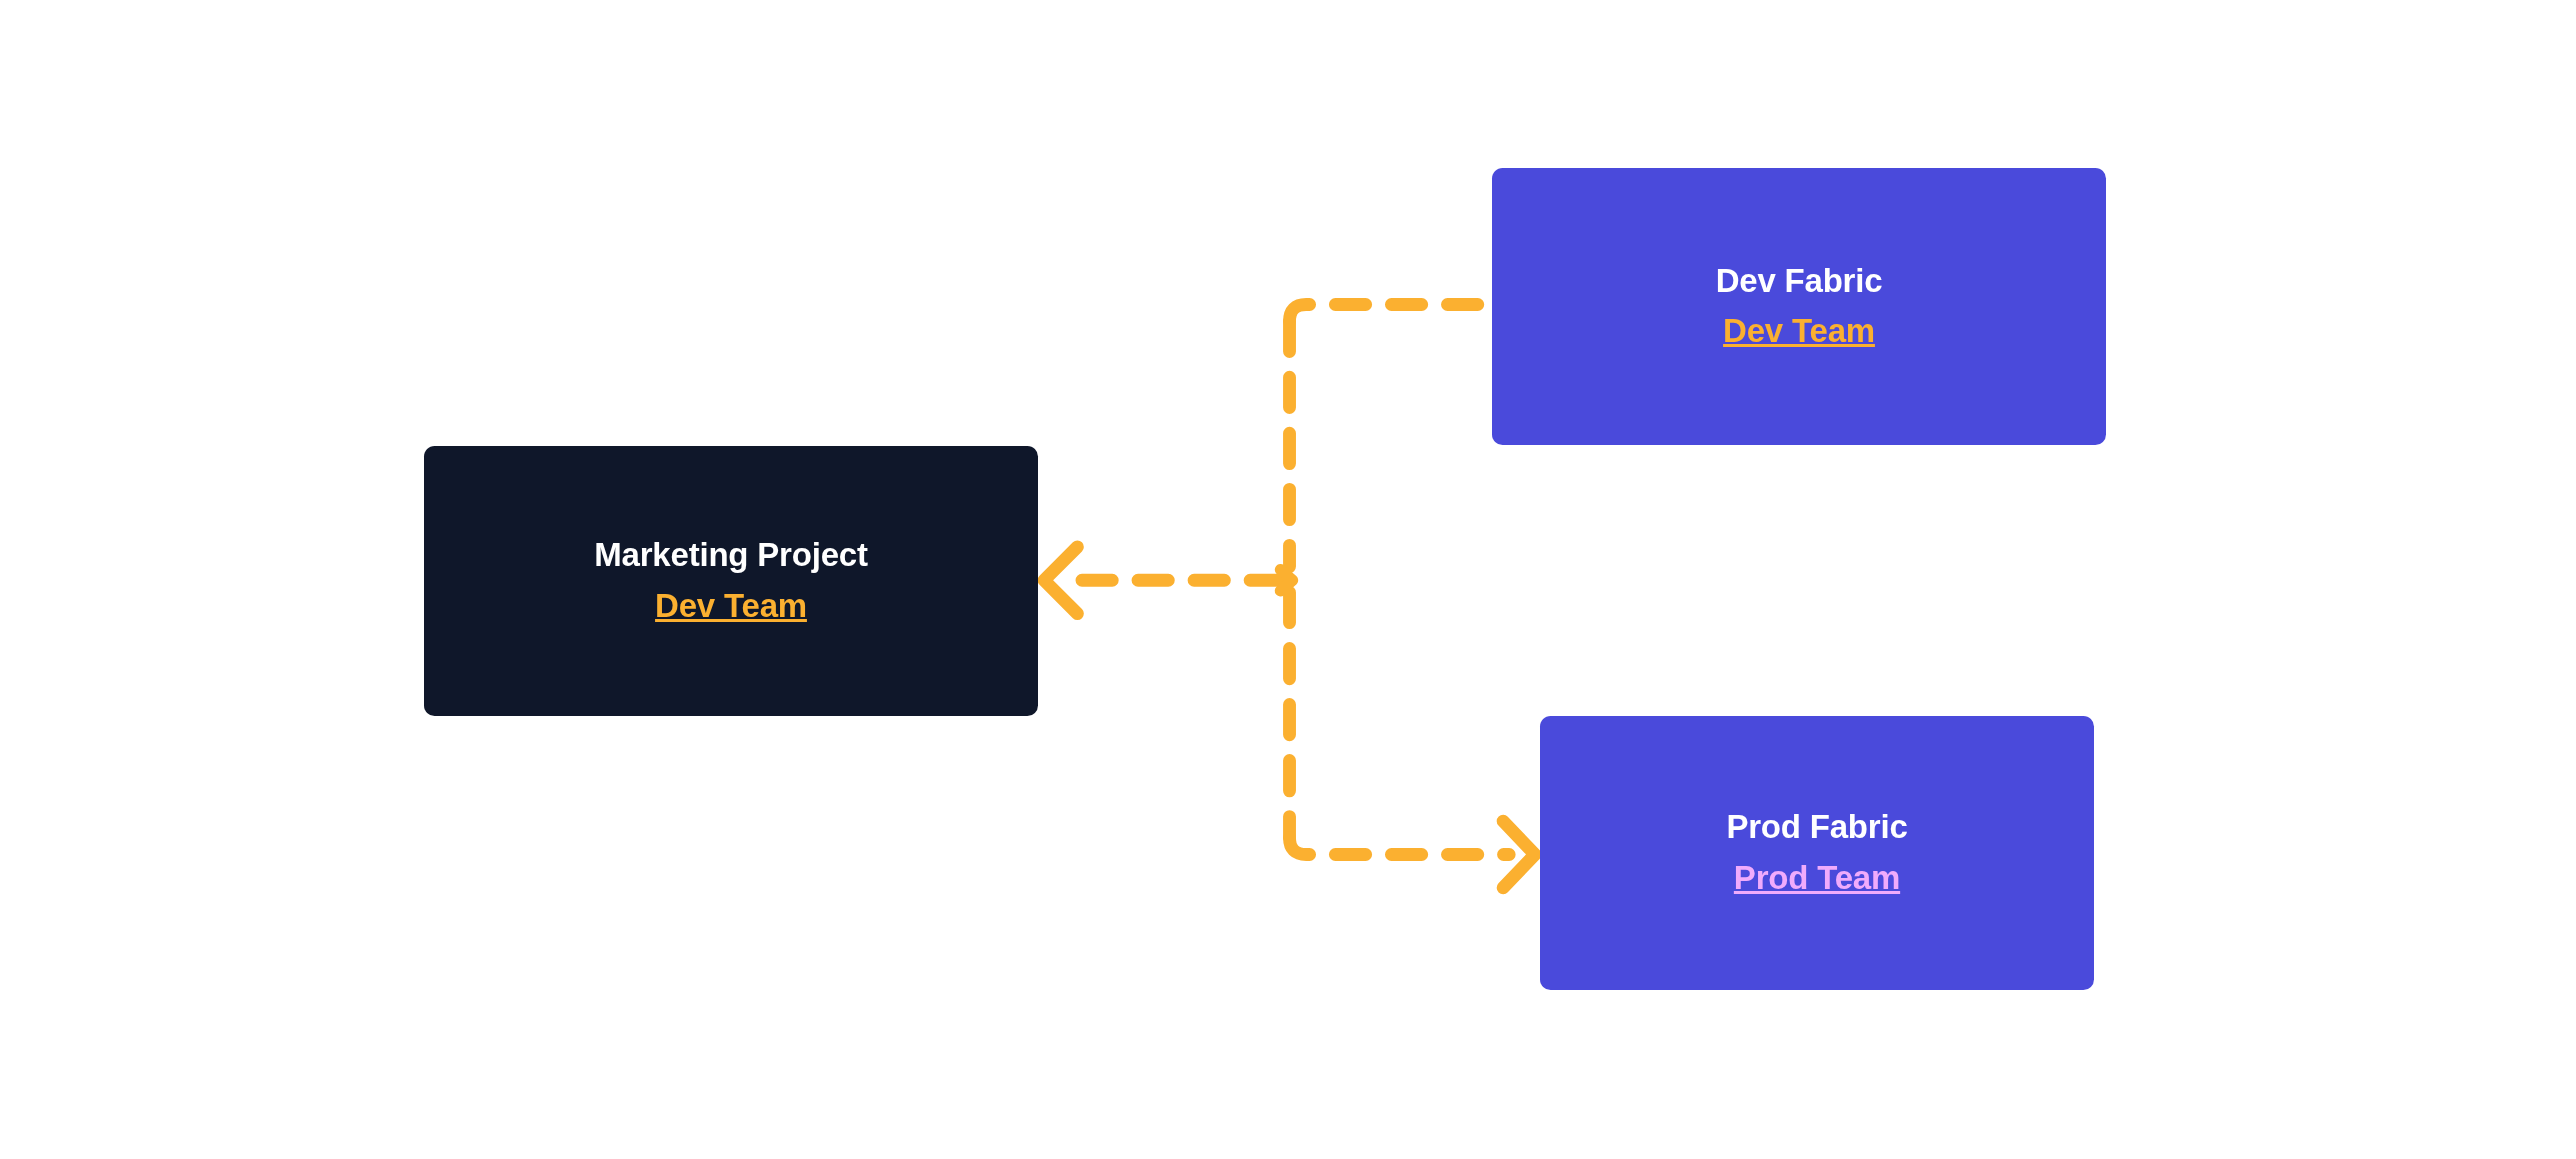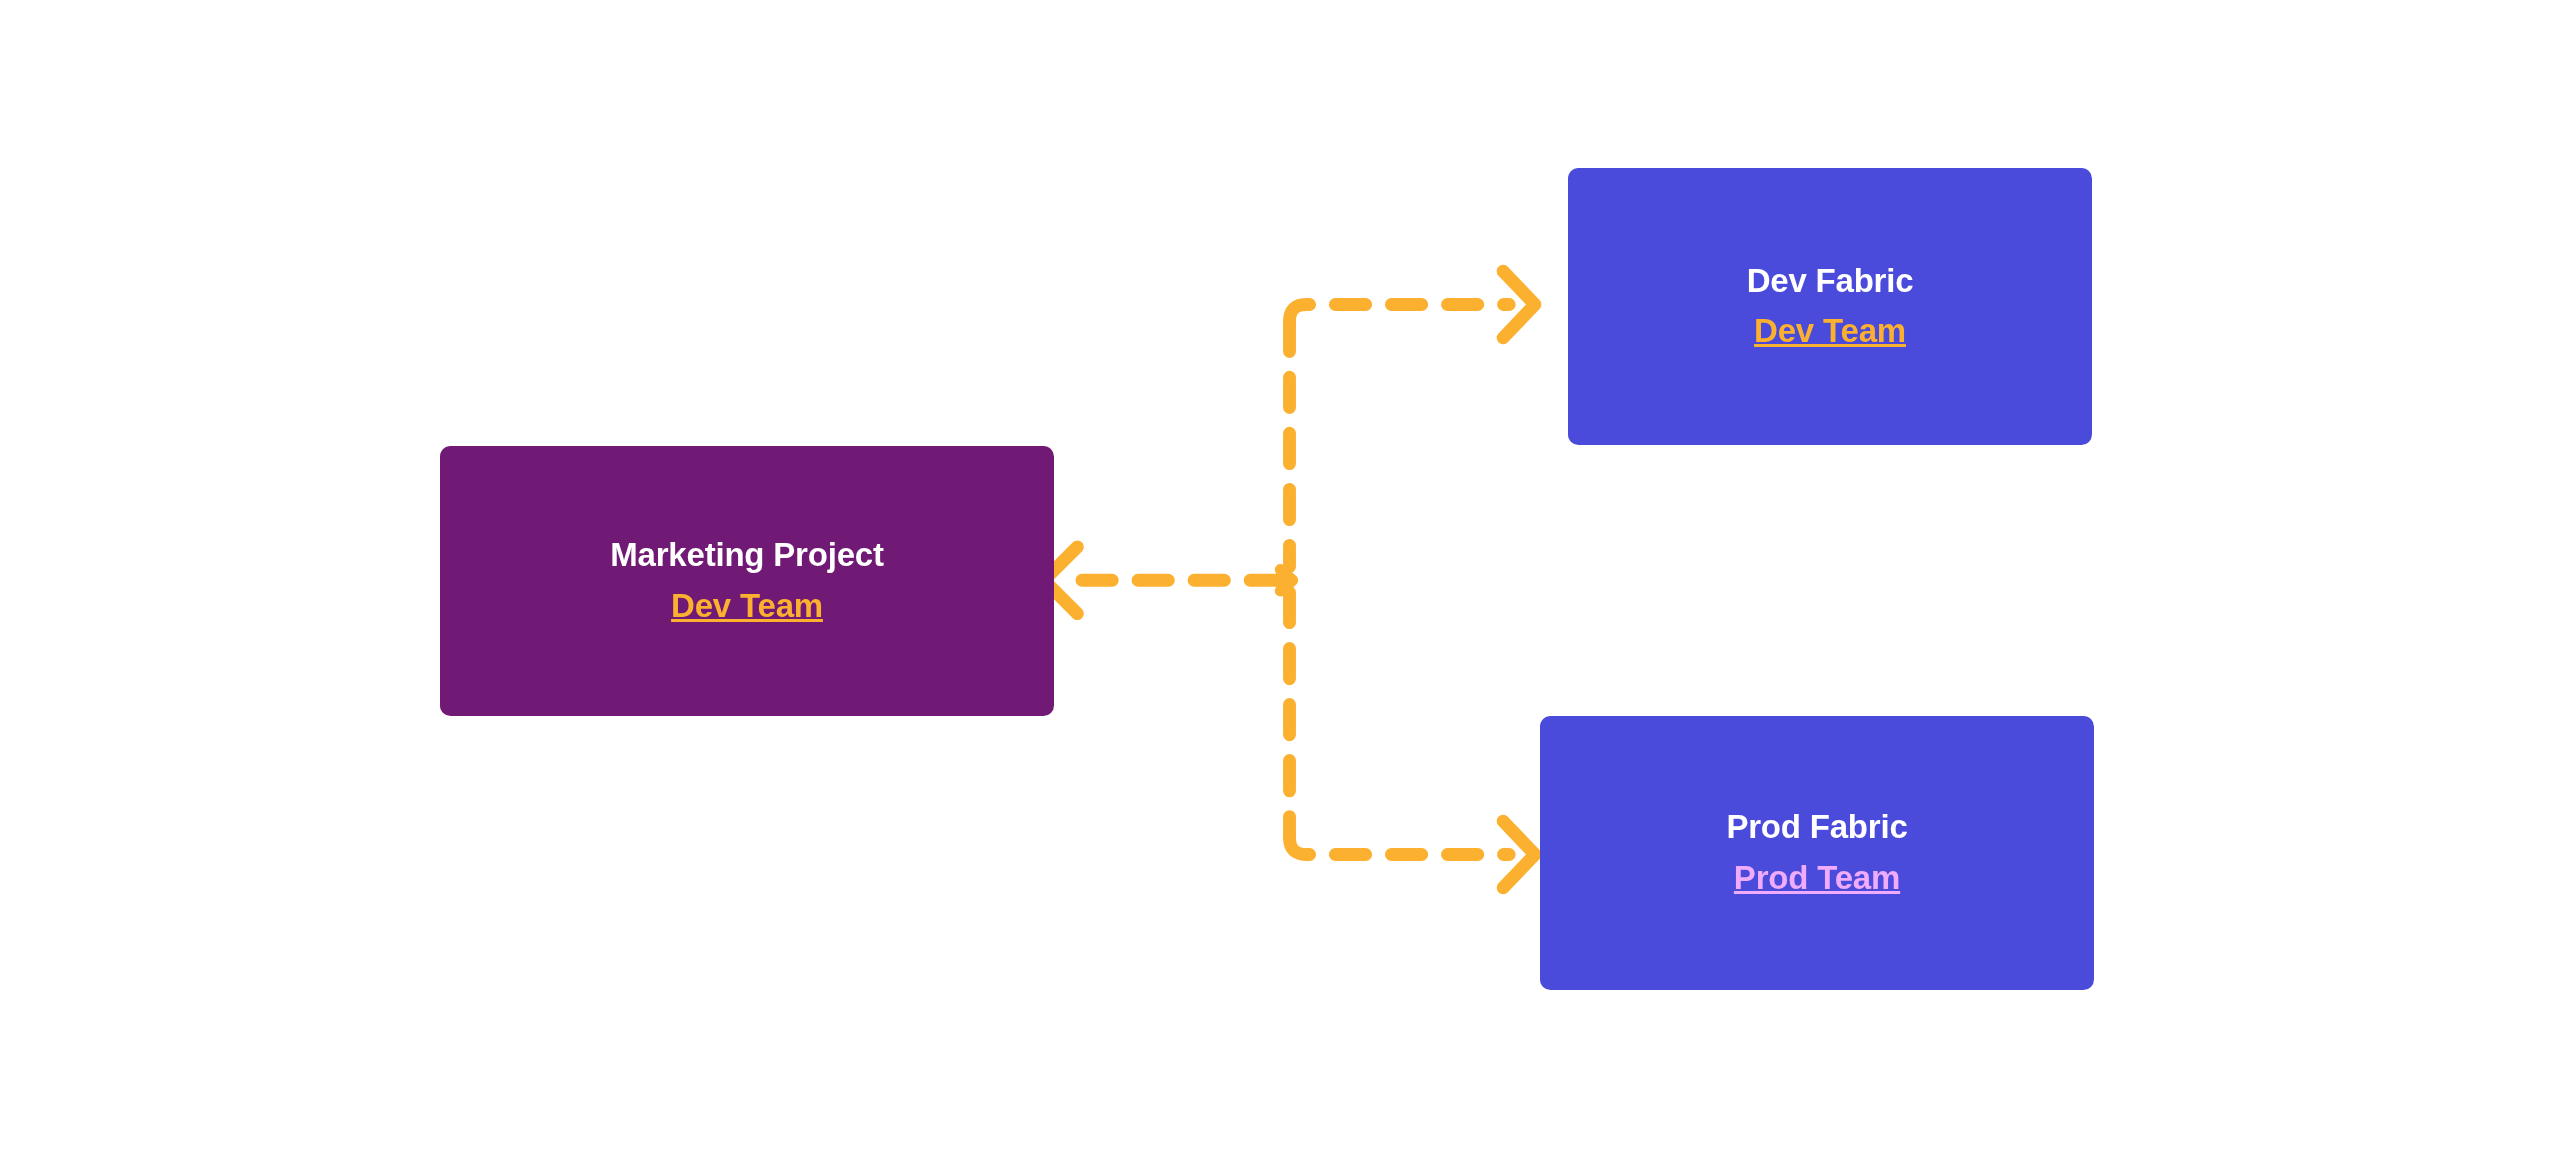--- a/index.html
+++ b/index.html
@@ -67,23 +67,23 @@
   }
 
   
   #node-marketing-project {
     left: 424px;
     top: 446px;
     width: 614px;
     height: 270px;
   }
   #node-dev-fabric {
-    left: 1568px;
+    left: 1492px;
     top: 168px;
-    width: 524px;
+    width: 614px;
     height: 277px;
   }
   #node-prod-fabric {
     left: 1540px;
     top: 716px;
     width: 554px;
     height: 274px;
   }
 </style>
 </head>
@@ -104,21 +104,21 @@
 
     <polyline points="1984,358 2026,402 1984,446" fill="none" stroke="#FBB030" stroke-width="17" stroke-linecap="round" stroke-linejoin="round"></polyline>
 
     <polyline points="1984,1084 2026,1128 1984,1172" fill="none" stroke="#FBB030" stroke-width="17" stroke-linecap="round" stroke-linejoin="round"></polyline>
 
     <polyline points="1422,722 1378,766 1422,810" fill="none" stroke="#FBB030" stroke-width="17" stroke-linecap="round" stroke-linejoin="round"></polyline>
 
     <polyline points="1690,752 1706,766 1690,780" fill="none" stroke="#FBB030" stroke-width="15" stroke-linecap="round" stroke-linejoin="round"></polyline>
   </svg>
 
-  <div class="node" id="node-marketing-project" style="background:#701a75;margin-left:16px;">
+  <div class="node" id="node-marketing-project" style="background:#0f172a;">
     <div class="node-title">Marketing Project</div>
     <div class="node-subtitle" style="color:#FBB030;">Dev Team</div>
   </div>
 
   <div class="node" id="node-dev-fabric" style="background:#4A4ADB;">
     <div class="node-title">Dev Fabric</div>
     <div class="node-subtitle" style="color:#FBB030;">Dev Team</div>
   </div>
 
   <div class="node" id="node-prod-fabric" style="background:#4A4ADB;">

